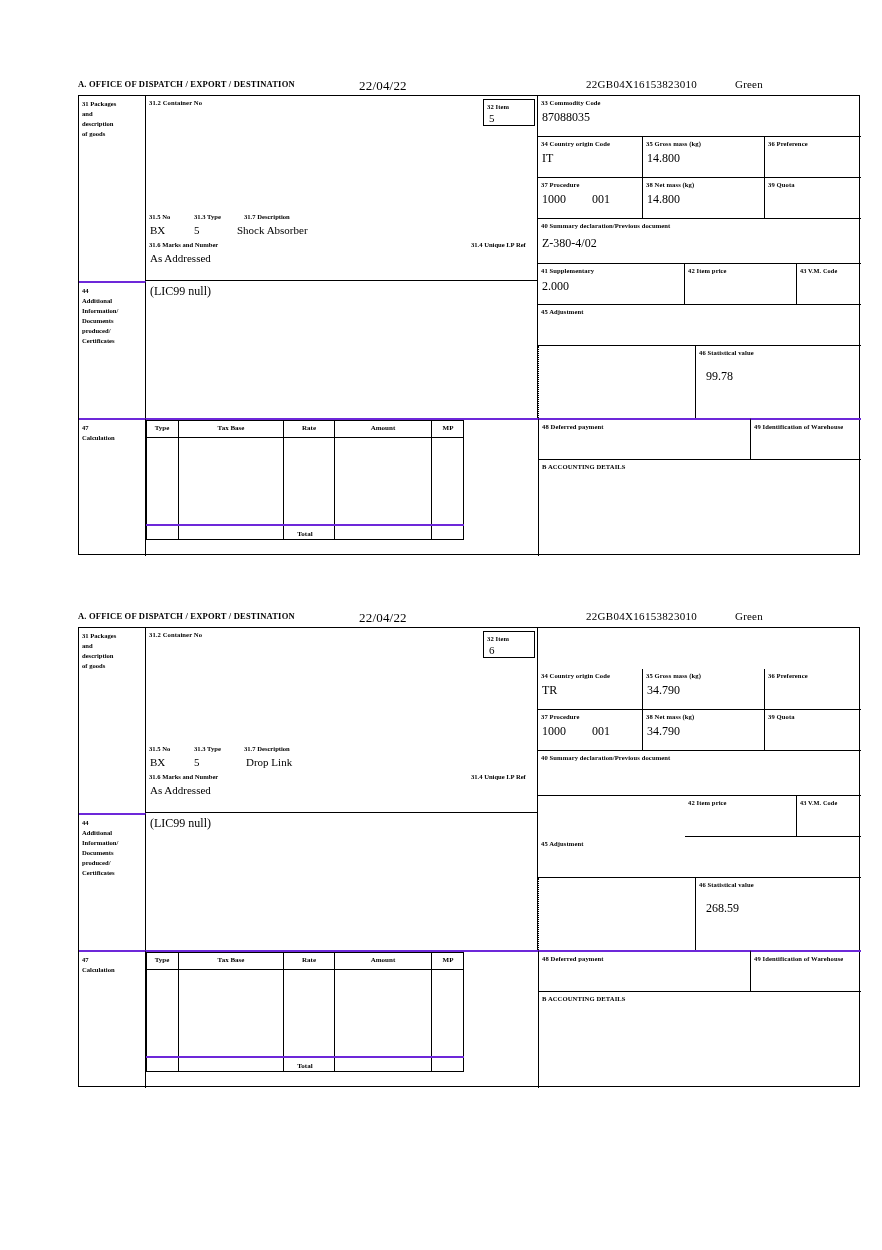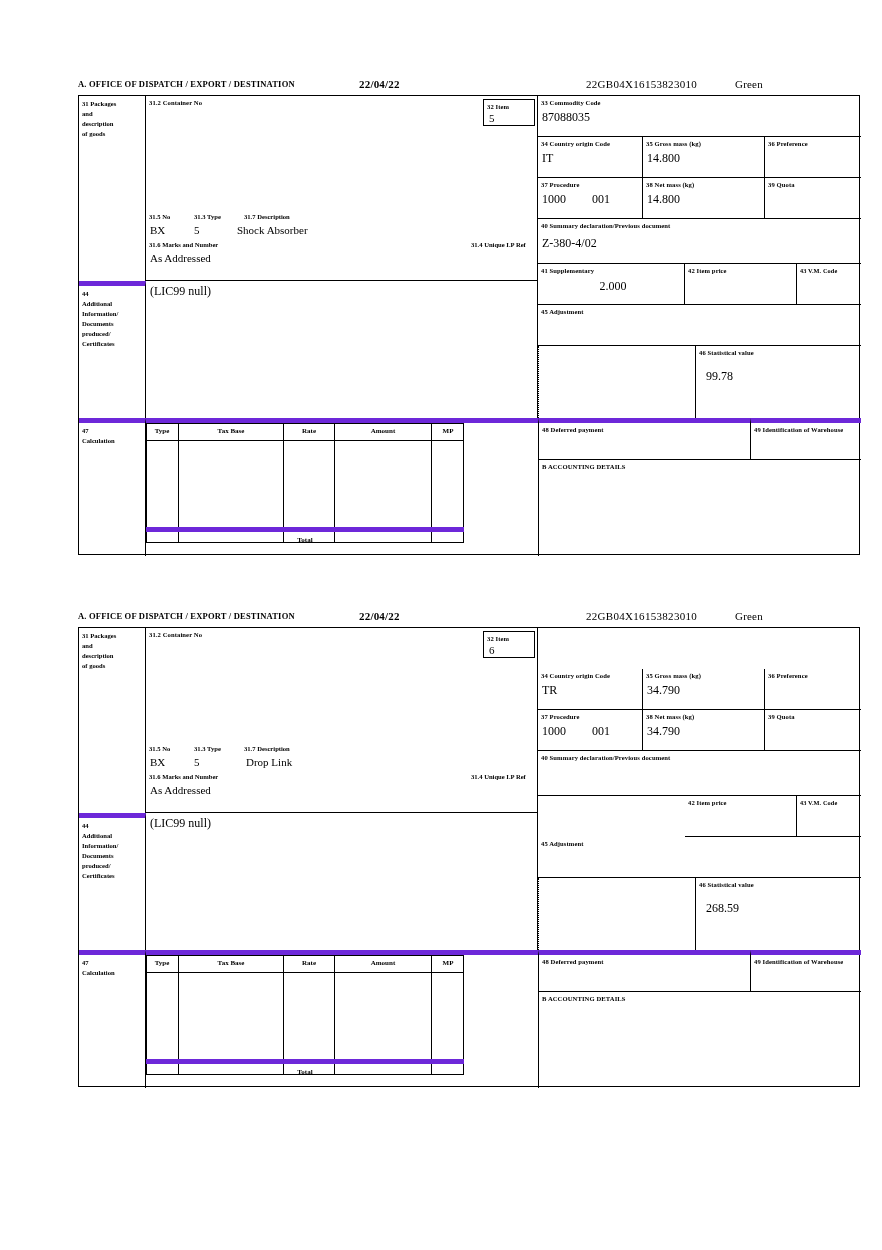--- a/index.html
+++ b/index.html
@@ -37,22 +37,22 @@
     font-weight: bold;
     letter-spacing: 0.2px;
   }
   .hdr .office {
     position: absolute;
     left: 0; top: 1px;
   }
   .hdr .date {
     position: absolute;
     left: 281px; top: 0px;
-    font-size: 11px;
-    font-weight: bold;
+    font-size: 13px;
+    font-weight: normal;
   }
   .hdr .mrn {
     position: absolute;
     left: 508px; top: 0px;
     font-size: 11px;
     font-weight: normal;
     letter-spacing: 0.3px;
   }
   .hdr .lane {
     position: absolute;
@@ -67,21 +67,21 @@
     width: 782px;
     height: 460px;
     border: 1px solid #000;
     box-sizing: border-box;
   }
   .cell {
     position: absolute;
     box-sizing: border-box;
     overflow: hidden;
   }
-  .bt { border-top: 5px solid #6d28d9; }
+  .bt { border-top: 2px solid #6d28d9; }
   .bb { border-bottom: 1px solid #000; }
   .bl { border-left: 1px solid #000; }
   .br { border-right: 1px solid #000; }
   .ball { border: 1px solid #000; }
 
   .lbl {
     font-size: 6.6px;
     font-weight: bold;
     line-height: 9.5px;
     letter-spacing: 0.1px;
@@ -232,21 +232,21 @@
         <div class="val big" style="padding-top:3px;"></div>
       </div>
 
       <div class="cell bb" style="left:459px;top:123px;width:323px;height:45px;">
         <div class="lbl">40 Summary declaration/Previous document</div>
         <div class="val big" style="padding-top:6px;">Z-380-4/02</div>
       </div>
 
       <div class="cell bb br" style="left:459px;top:168px;width:147px;height:41px;">
         <div class="lbl">41 Supplementary</div>
-        <div class="val big" style="padding-top:4px;text-align:center;">2.000</div>
+        <div class="val big" style="padding-top:4px;">2.000</div>
       </div>
 
       <div class="cell bb br" style="left:606px;top:168px;width:112px;height:41px;">
         <div class="lbl">42 Item price</div>
         <div class="val big" style="padding-top:4px;"></div>
       </div>
 
       <div class="cell bb" style="left:718px;top:168px;width:64px;height:41px;">
         <div class="lbl small">43 V.M. Code</div>
         <div class="val big" style="padding-top:4px;"></div>

